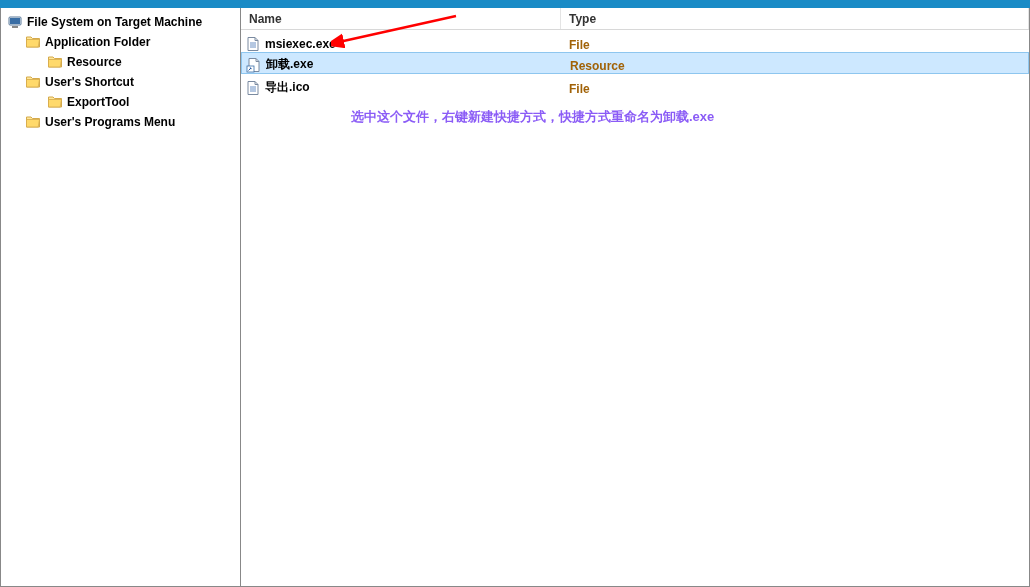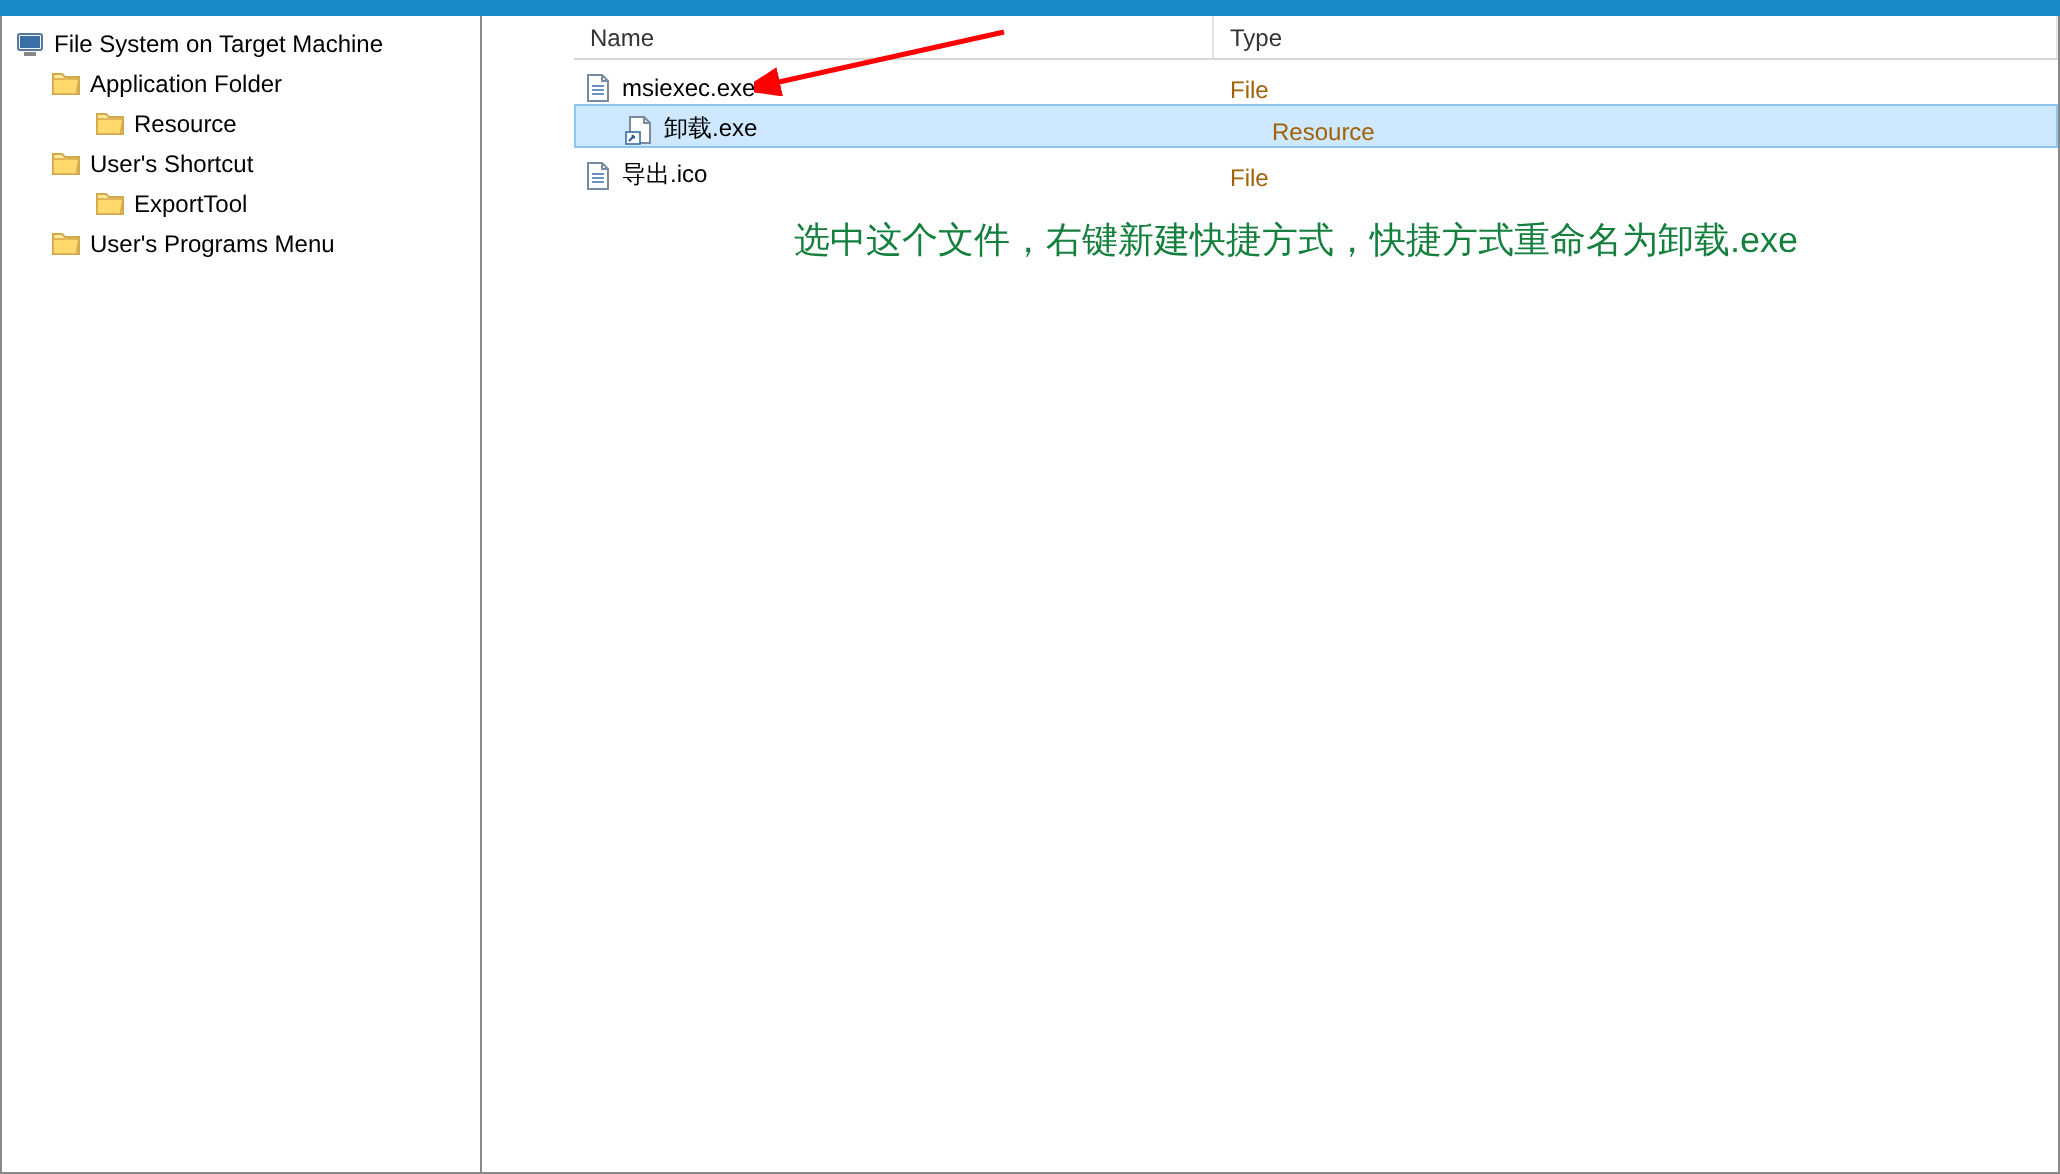--- a/index.html
+++ b/index.html
@@ -18,35 +18,35 @@
     }
     .titlebar {
       height: 8px;
       background: #1a8bc6;
     }
     .container {
       display: flex;
       height: calc(100% - 8px);
       border: 1px solid #888;
       border-top: none;
+      font-weight: bold;
     }
     .tree-panel {
       width: 240px;
       border-right: 1px solid #888;
       background: #fff;
       padding: 4px 2px;
       overflow: auto;
     }
     .list-panel {
       flex: 1;
       background: #fff;
       display: flex;
       flex-direction: column;
       position: relative;
-      margin-left: 46px;
     }
     .tree-item {
       display: flex;
       align-items: center;
       height: 20px;
       cursor: pointer;
       white-space: nowrap;
       padding-right: 6px;
     }
     .tree-item .icon {
@@ -83,21 +83,20 @@
     }
     .row {
       display: flex;
       height: 22px;
       align-items: flex-end;
       cursor: pointer;
     }
     .row.selected {
       background: #cde8ff;
       border: 1px solid #8ec6ef;
-      padding-left: 20px;
     }
     .row .cell-name {
       width: 320px;
       display: flex;
       align-items: center;
       padding-left: 4px;
     }
     .row .cell-type {
       flex: 1;
       padding-left: 8px;
@@ -108,22 +107,22 @@
       height: 16px;
       margin-right: 4px;
       flex-shrink: 0;
     }
     .annotation-arrow {
       position: absolute;
       pointer-events: none;
     }
     .annotation-text {
       position: absolute;
-      color: #15803d;
-      font-size: 18px;
+      color: #8b5cf6;
+      font-size: 13px;
       white-space: nowrap;
       pointer-events: none;
     }
     svg { display: block; }
   </style>
 </head>
 <body>
 
 <div class="titlebar"></div>
 

